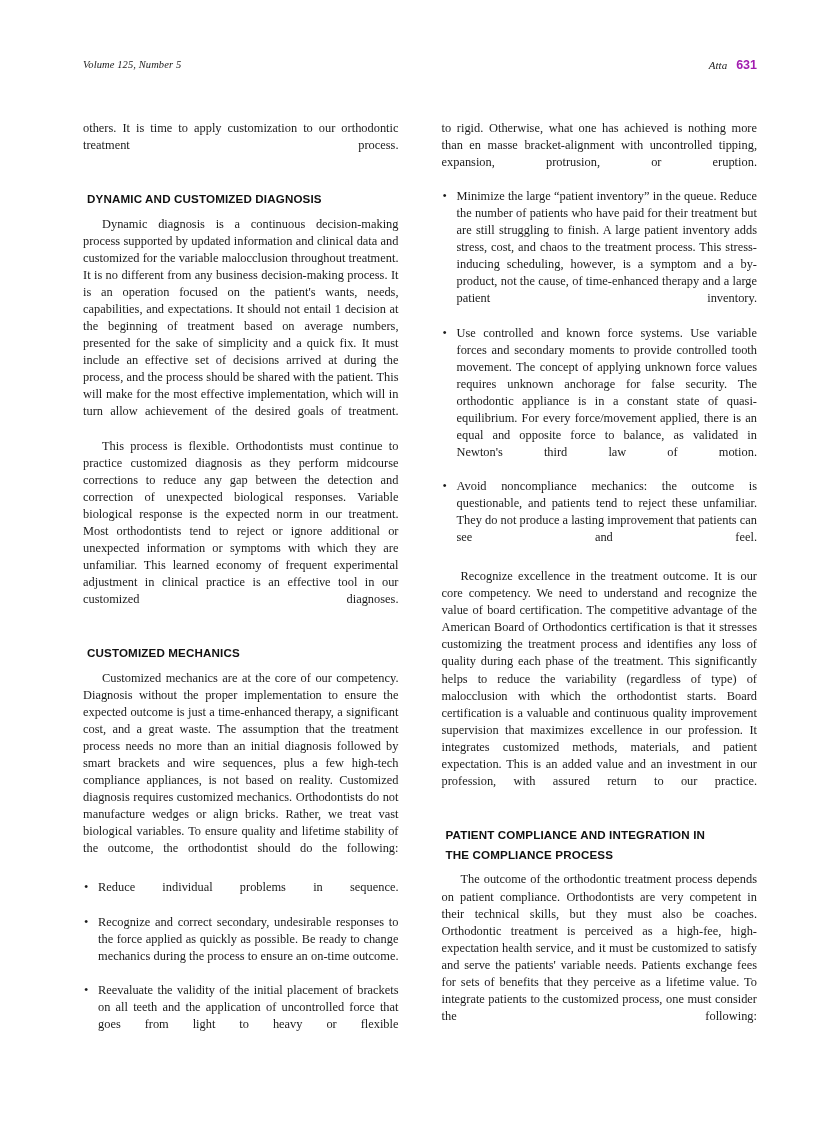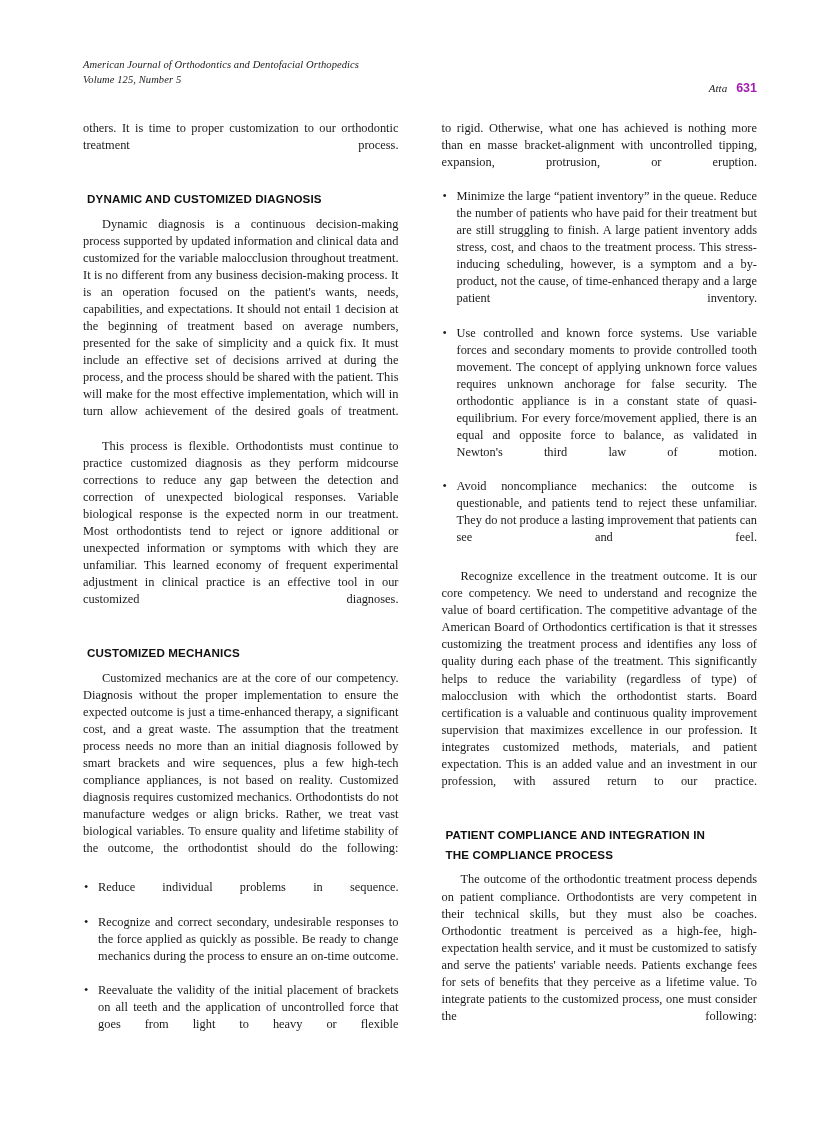--- a/index.html
+++ b/index.html
@@ -41,21 +41,20 @@
     line-height: 14.5px;
     color: #1a1a1a;
     letter-spacing: 0.1px;
   }
   .rh-left div { white-space: nowrap; }
   .rh-right {
     display: flex;
     align-items: baseline;
     gap: 9px;
     white-space: nowrap;
-    margin-top: 23px;
   }
   .rh-author {
     font-family: "Liberation Serif", serif;
     font-style: italic;
     font-size: 11px;
     color: #1a1a1a;
   }
   .rh-page {
     font-family: "Liberation Sans", sans-serif;
     font-weight: bold;
@@ -134,34 +133,33 @@
     width: 100%;
   }
 </style>
 </head>
 <body>
 
 <div class="page">
 
   <div class="running-head">
     <div class="rh-left">
-      <div>American Journal of Orthodontics and Dentofacial Orthopedics</div>
       <div>Volume 125, Number 5</div>
     </div>
     <div class="rh-right">
       <span class="rh-author">Atta</span>
       <span class="rh-page">631</span>
     </div>
   </div>
 
   <div class="columns">
 
     <div class="col">
 
-      <p class="body cont">others. It is time to proper customization to our orthodontic treatment process.</p>
+      <p class="body cont">others. It is time to apply customization to our orthodontic treatment process.</p>
 
       <div class="sp-before-head"></div>
       <h2 class="section">DYNAMIC AND CUSTOMIZED DIAGNOSIS</h2>
       <div class="sp-after-head"></div>
 
       <p class="body">Dynamic diagnosis is a continuous decision-making process supported by updated information and clinical data and customized for the variable malocclusion throughout treatment. It is no different from any business decision-making process. It is an operation focused on the patient's wants, needs, capabilities, and expectations. It should not entail 1 decision at the beginning of treatment based on average numbers, presented for the sake of simplicity and a quick fix. It must include an effective set of decisions arrived at during the process, and the process should be shared with the patient. This will make for the most effective implementation, which will in turn allow achievement of the desired goals of treatment.</p>
       <p class="body">This process is flexible. Orthodontists must continue to practice customized diagnosis as they perform midcourse corrections to reduce any gap between the detection and correction of unexpected biological responses. Variable biological response is the expected norm in our treatment. Most orthodontists tend to reject or ignore additional or unexpected information or symptoms with which they are unfamiliar. This learned economy of frequent experimental adjustment in clinical practice is an effective tool in our customized diagnoses.</p>
 
       <div class="sp-before-head"></div>
       <h2 class="section">CUSTOMIZED MECHANICS</h2>

